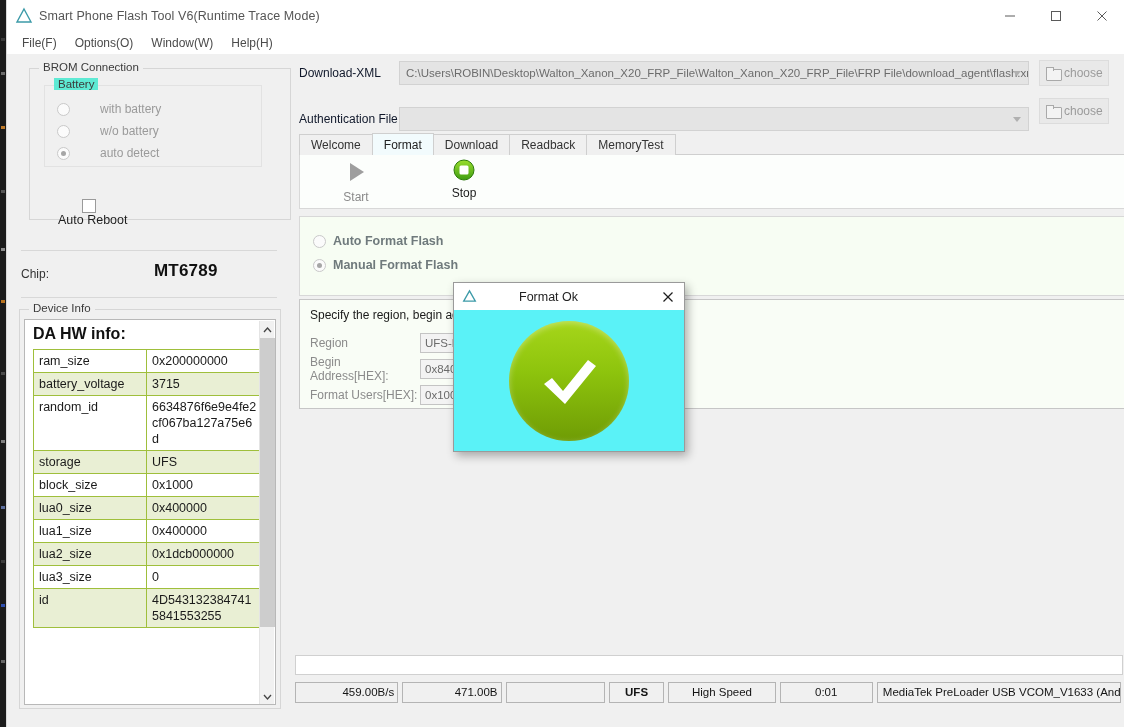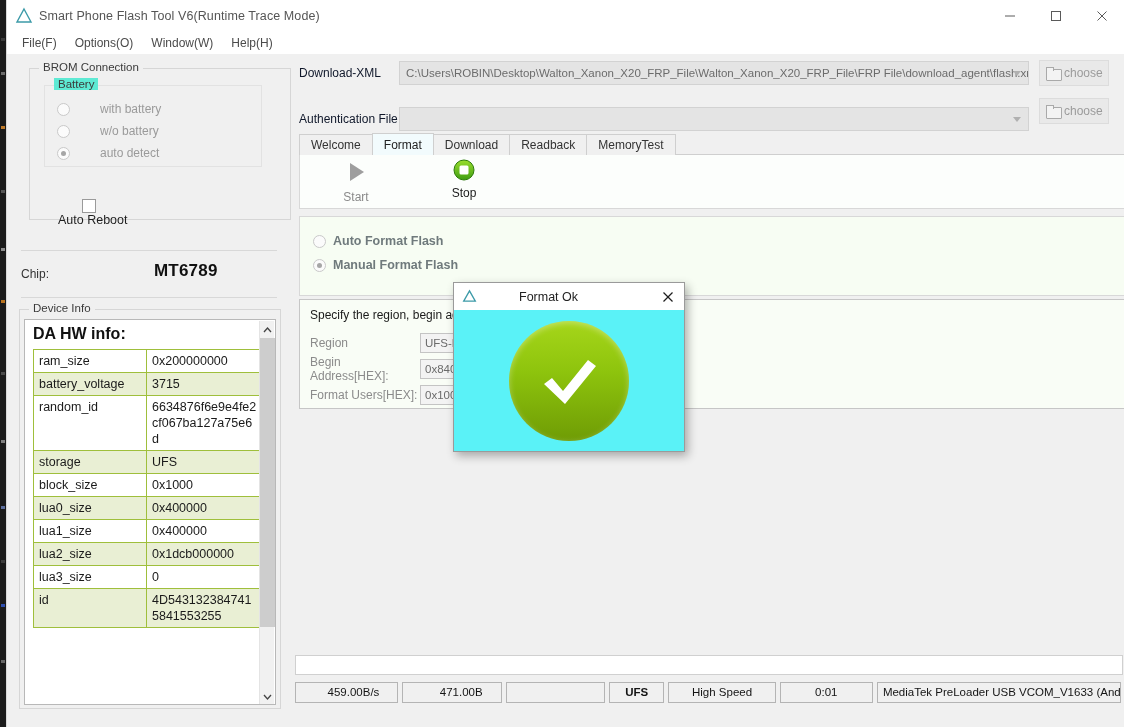--- a/index.html
+++ b/index.html
@@ -238,21 +238,21 @@
   }
   #status-bar{
     position:absolute; left:2px; top:627px; width:830px; height:22px;
     display:flex; align-items:center;
   }
   .sb-cell{
     height:21px; border:1px solid #b4b4b4; background:#f0f0f0;
     display:flex; align-items:center; margin-right:4px;
     font-size:11.5px; color:#141414; overflow:hidden; white-space:nowrap;
   }
-  .sb-cell.r{ justify-content:flex-end; padding-right:18px;}
+  .sb-cell.r{ justify-content:flex-end; padding-right:3px;}
   .sb-cell.c{ justify-content:center; }
   .sb-cell.l{ justify-content:flex-start; padding-left:5px;}
   .sb-cell.b{ font-weight:bold; }
 
   
   #dialog{
     position:absolute; left:446px; top:282px; width:232px; height:170px;
     background:#ffffff;
     border:1px solid #9a9a9a;
     box-shadow:3px 4px 9px rgba(0,0,0,.30);

